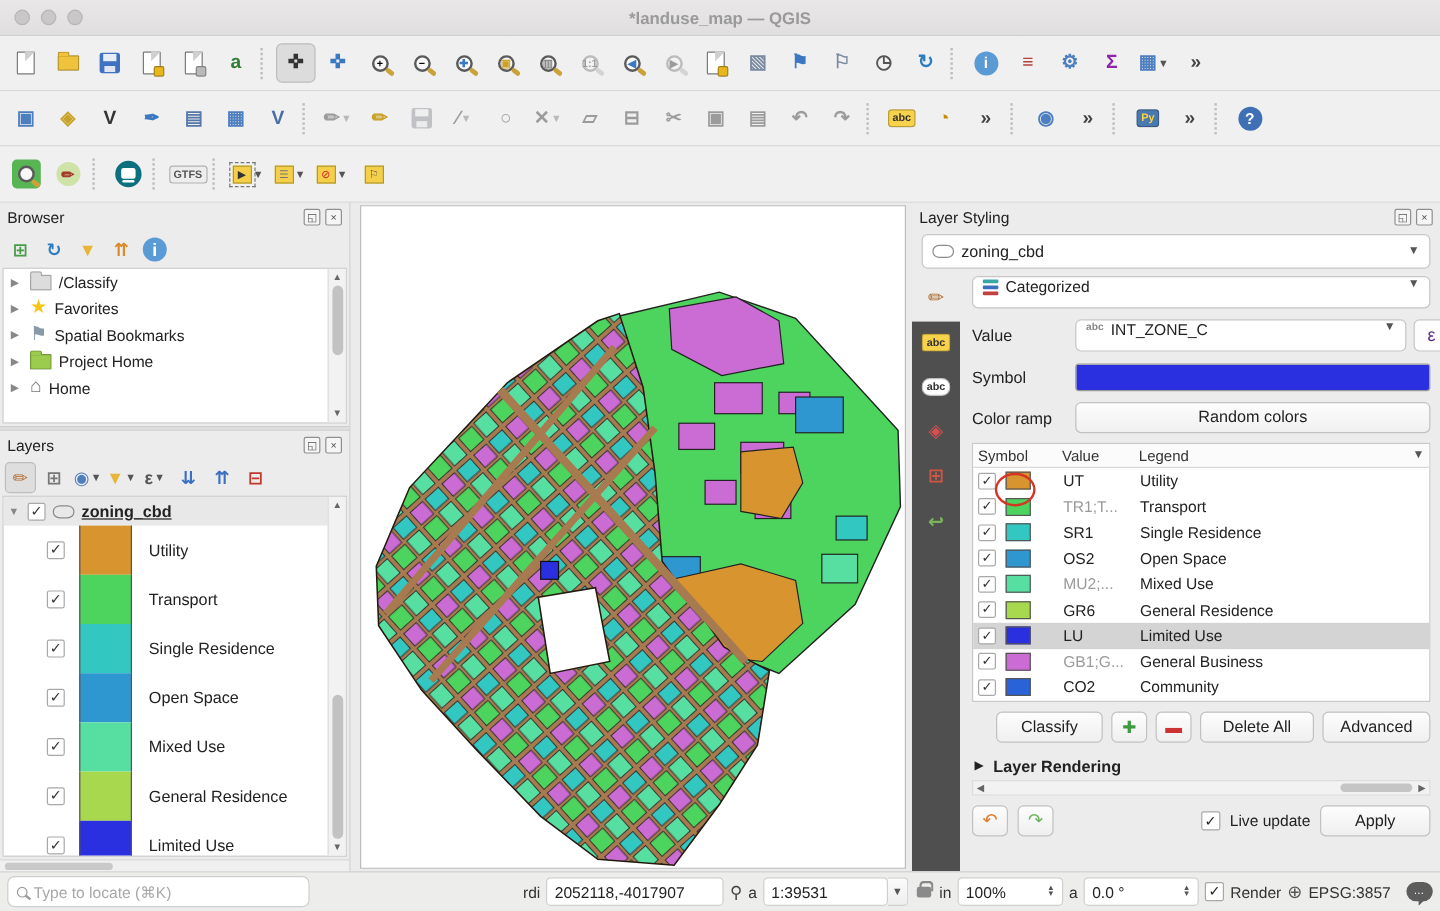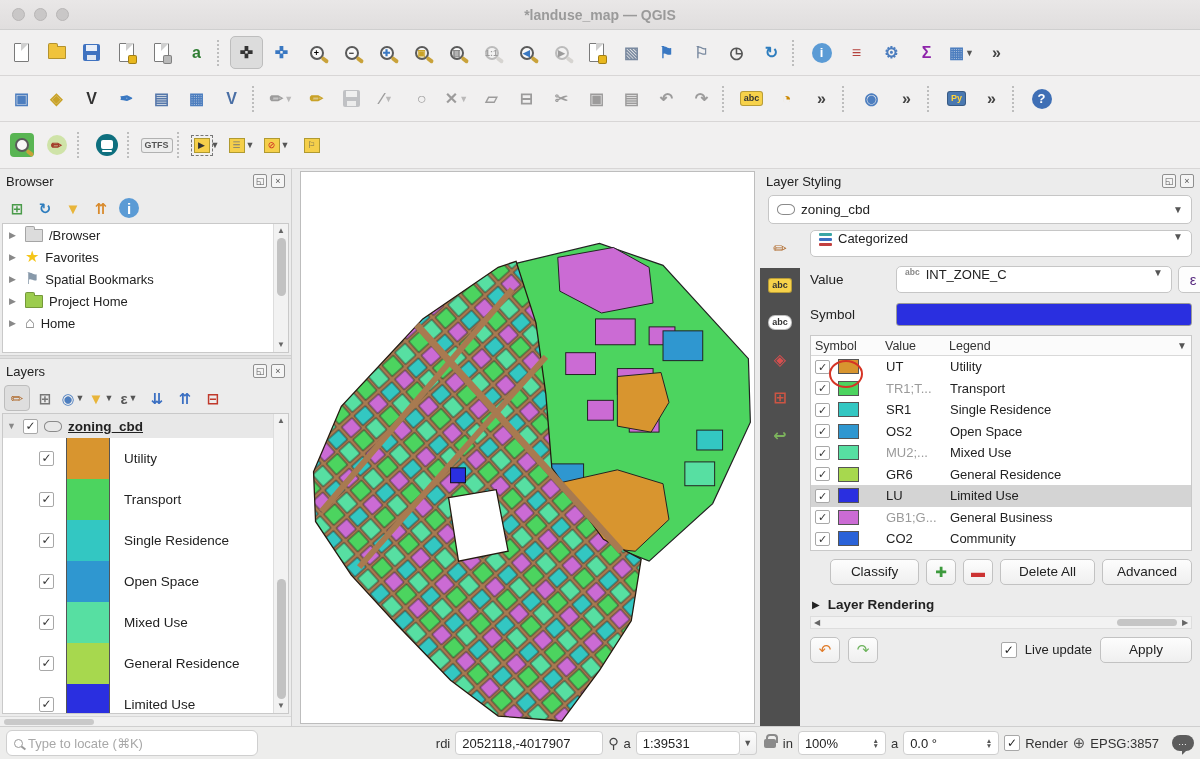--- a/index.html
+++ b/index.html
@@ -414,21 +414,21 @@
             </div>
             <div class="ptool">
               <span class="ic-glyph bgd" style="color: rgb(255, 255, 255); background: rgb(91, 155, 213);">i</span>
             </div>
           </div>
         <div class="tree">
           <div id="browser-items">
               <div class="trow">
                 <span class="tw">▶</span>
                 <div class="ic-folder" style="background: rgb(220, 220, 220);"></div>
-                <span class="tlabel">/Browser</span>
+                <span class="tlabel">/Classify</span>
               </div>
               <div class="trow">
                 <span class="tw">▶</span>
                 <span class="ic-glyph" style="color: rgb(245, 197, 24);">★</span>
                 <span class="tlabel">Favorites</span>
               </div>
               <div class="trow">
                 <span class="tw">▶</span>
                 <span class="ic-glyph" style="color: rgb(136, 153, 170);">⚑</span>
                 <span class="tlabel">Spatial Bookmarks</span>
@@ -645,20 +645,24 @@
               <span class="arr">▼</span>
             </div>
             <div class="exp-btn">ε</div>
           </div>
 
           <div class="frow">
             <span class="flabel">Symbol</span>
             <div class="sym-btn" style="background: linear-gradient(rgb(42, 47, 224), rgb(42, 47, 224));"></div>
           </div>
 
+          <div class="frow">
+            <span class="flabel">Color ramp</span>
+            <div class="ramp-btn">Random colors</div>
+          </div>
 
           <div class="cat-table">
             <div class="cat-head">
               <span class="c1">Symbol</span>
               <span class="c2">Value</span>
               <span class="c3">Legend</span>
               <span class="arr" style="margin-right:4px;">▼</span>
             </div>
             <div id="cat-rows">
                 <div class="cat-row">

